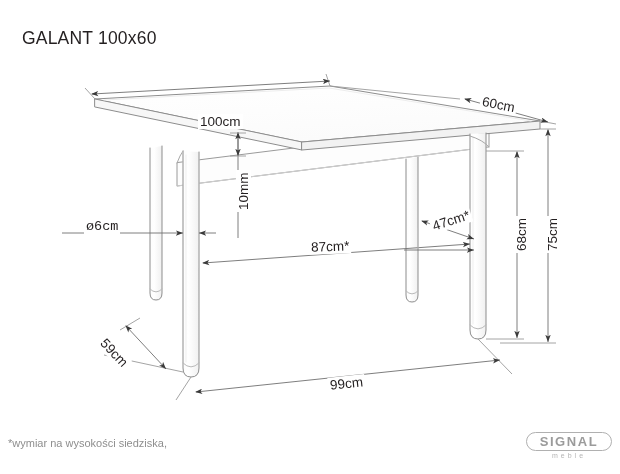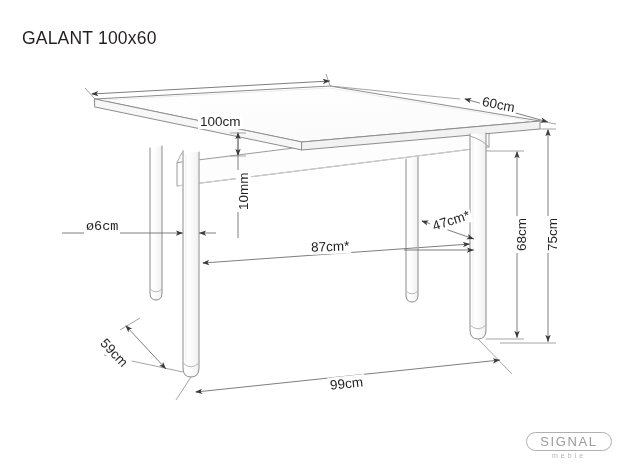--- a/index.html
+++ b/index.html
@@ -62,21 +62,21 @@
     border-radius: 10px;
     box-sizing: border-box;
   }
   #brand-logo .logo-word {
     position: absolute;
     left: 0;
     top: 1px;
     width: 86px;
     text-align: center;
     font-size: 13px;
-    font-weight: normal;
+    font-weight: bold;
     letter-spacing: 1.6px;
     color: #9b9b9b;
     line-height: 17px;
   }
   #brand-logo .logo-sub {
     position: absolute;
     left: 0;
     top: 20px;
     width: 86px;
     text-align: center;
@@ -251,20 +251,21 @@
   <div class="dim-label" style="left:430px; top:213px; transform:rotate(-18deg);">47cm*</div>
 
   <div class="dim-label vert" style="left:514px; top:253px; transform:rotate(-90deg);">68cm</div>
 
   <div class="dim-label vert" style="left:545px; top:253px; transform:rotate(-90deg);">75cm</div>
 
   <div class="dim-label vert" style="left:107px; top:334px; transform:rotate(47deg);">59cm</div>
 
   <div class="dim-label" style="left:328px; top:376px; transform:rotate(-6deg);">99cm</div>
 
+  <div id="footnote">*wymiar na wysokości siedziska,</div>
 
   <div id="brand-logo">
     <div class="logo-pill"></div>
     <div class="logo-word">SIGNAL</div>
     <div class="logo-sub">meble</div>
   </div>
 
 </div>
 
 </body></html>

